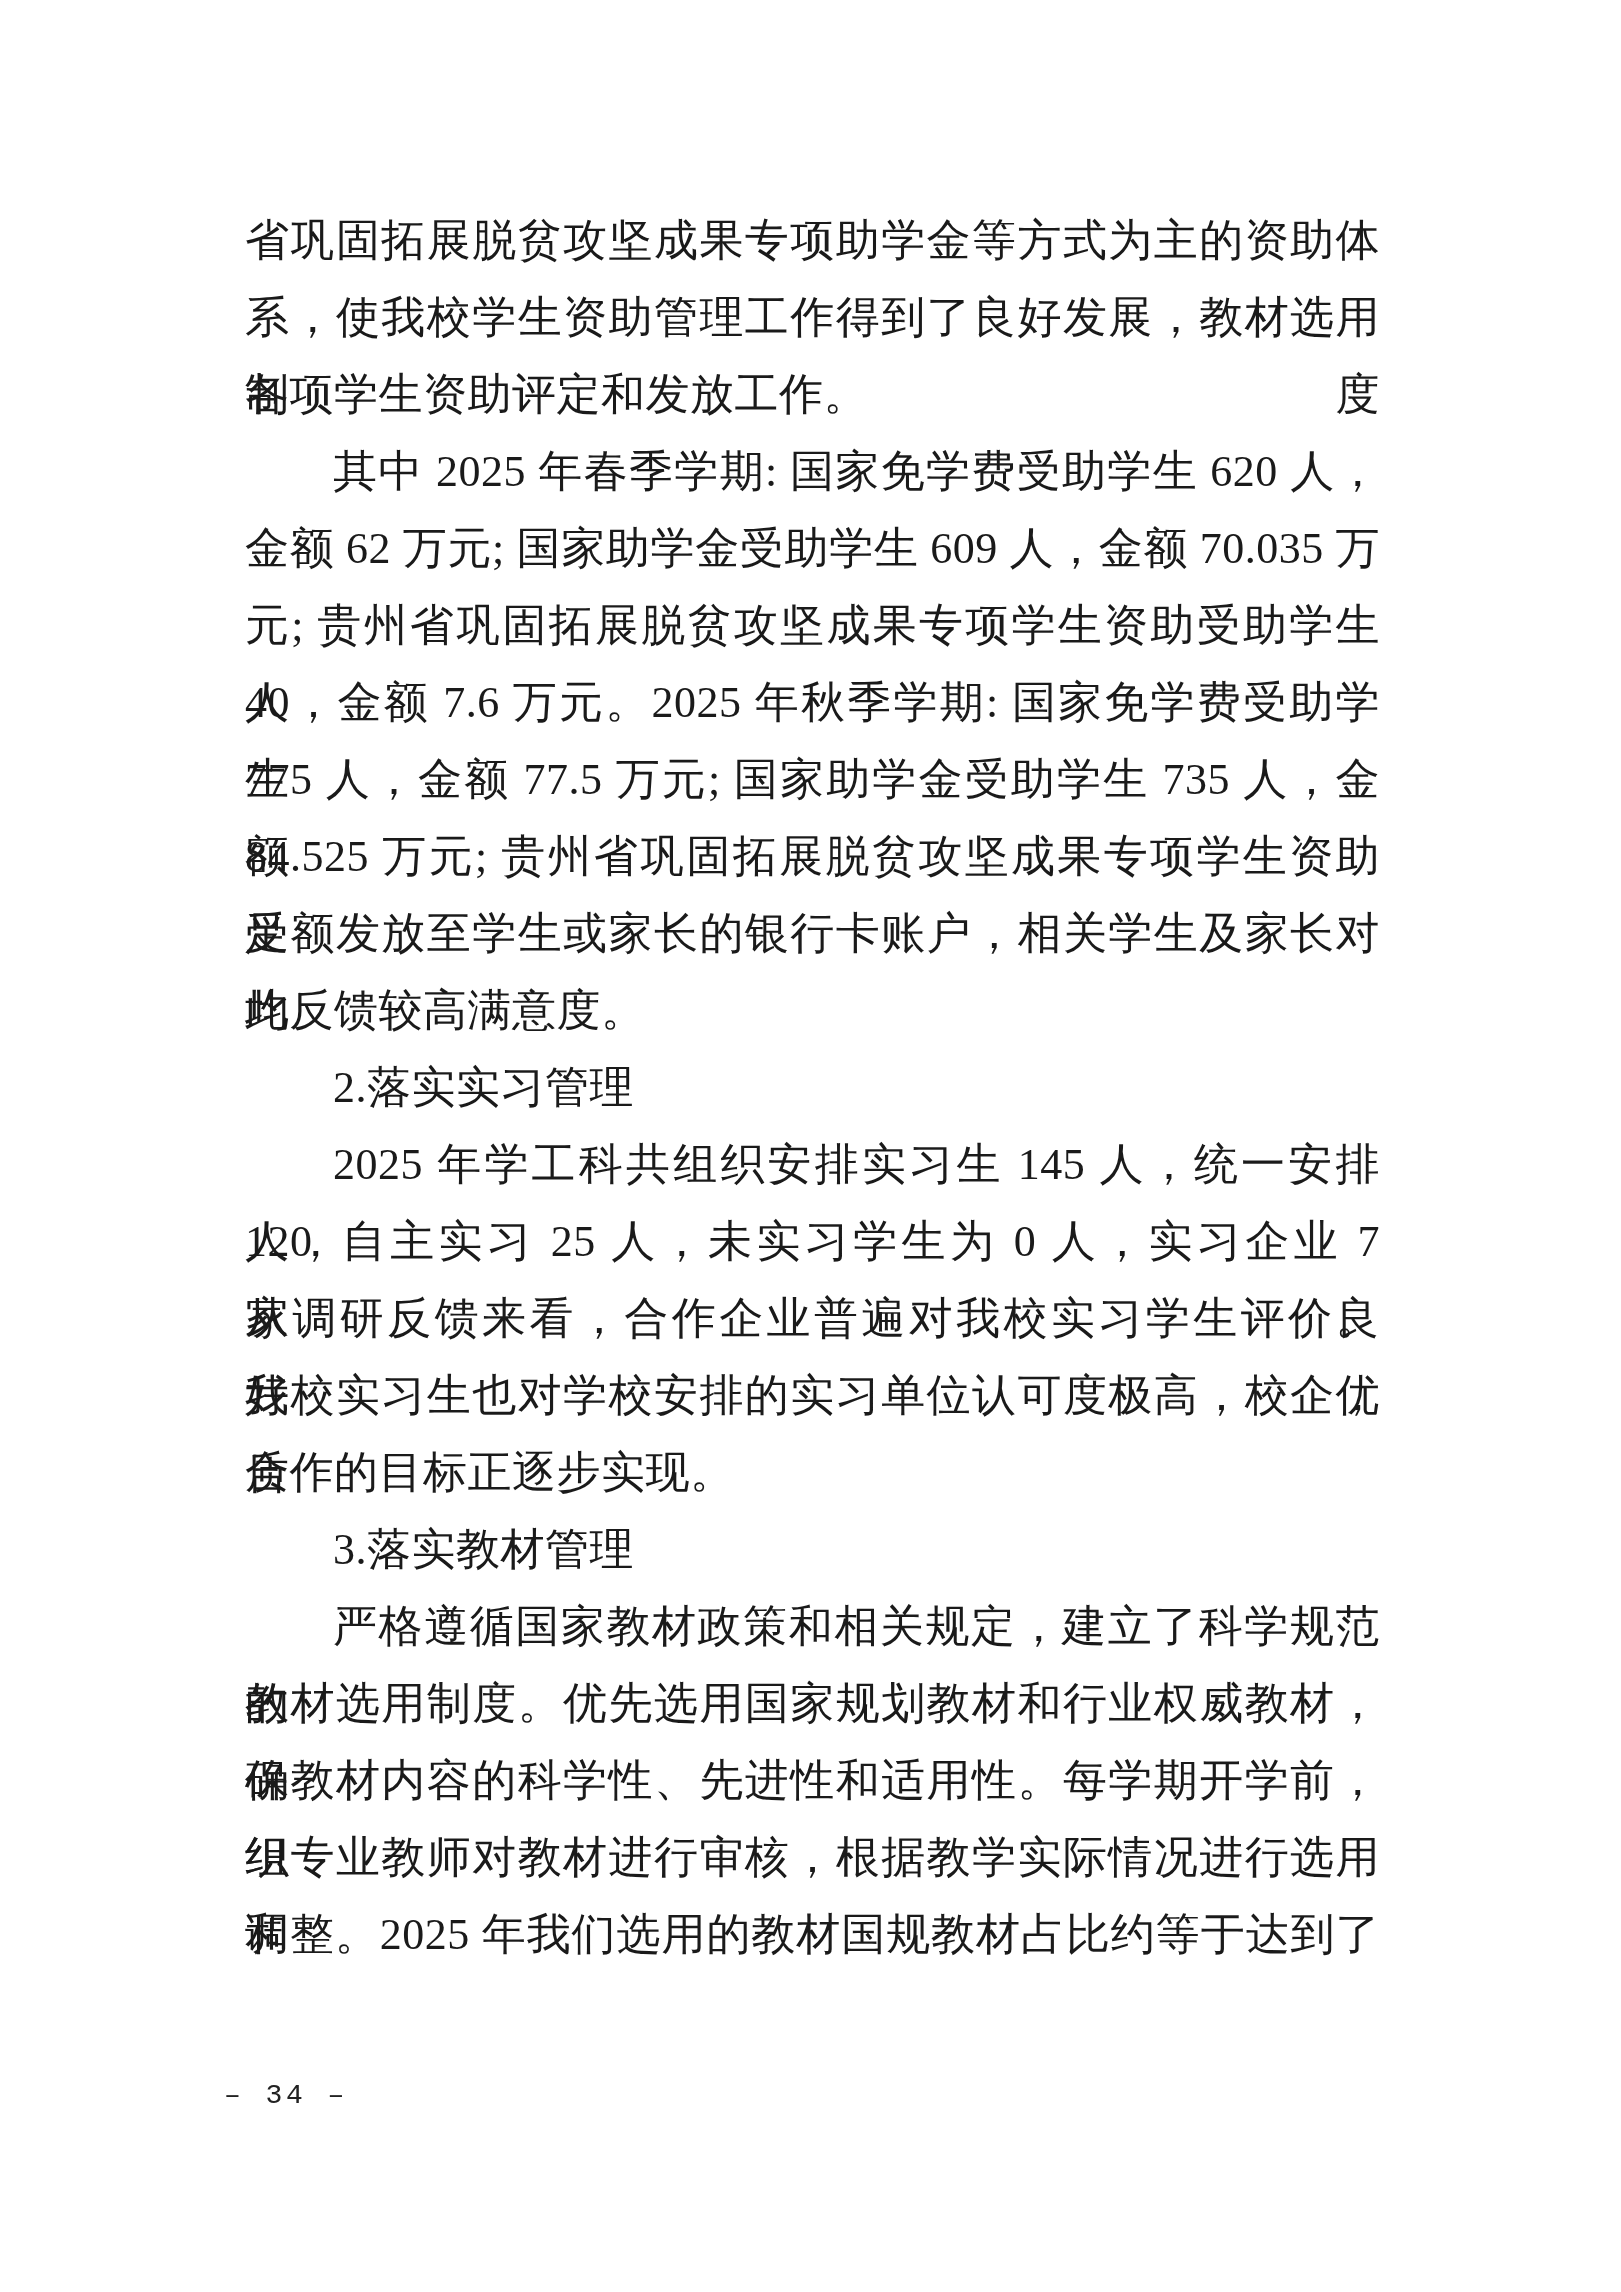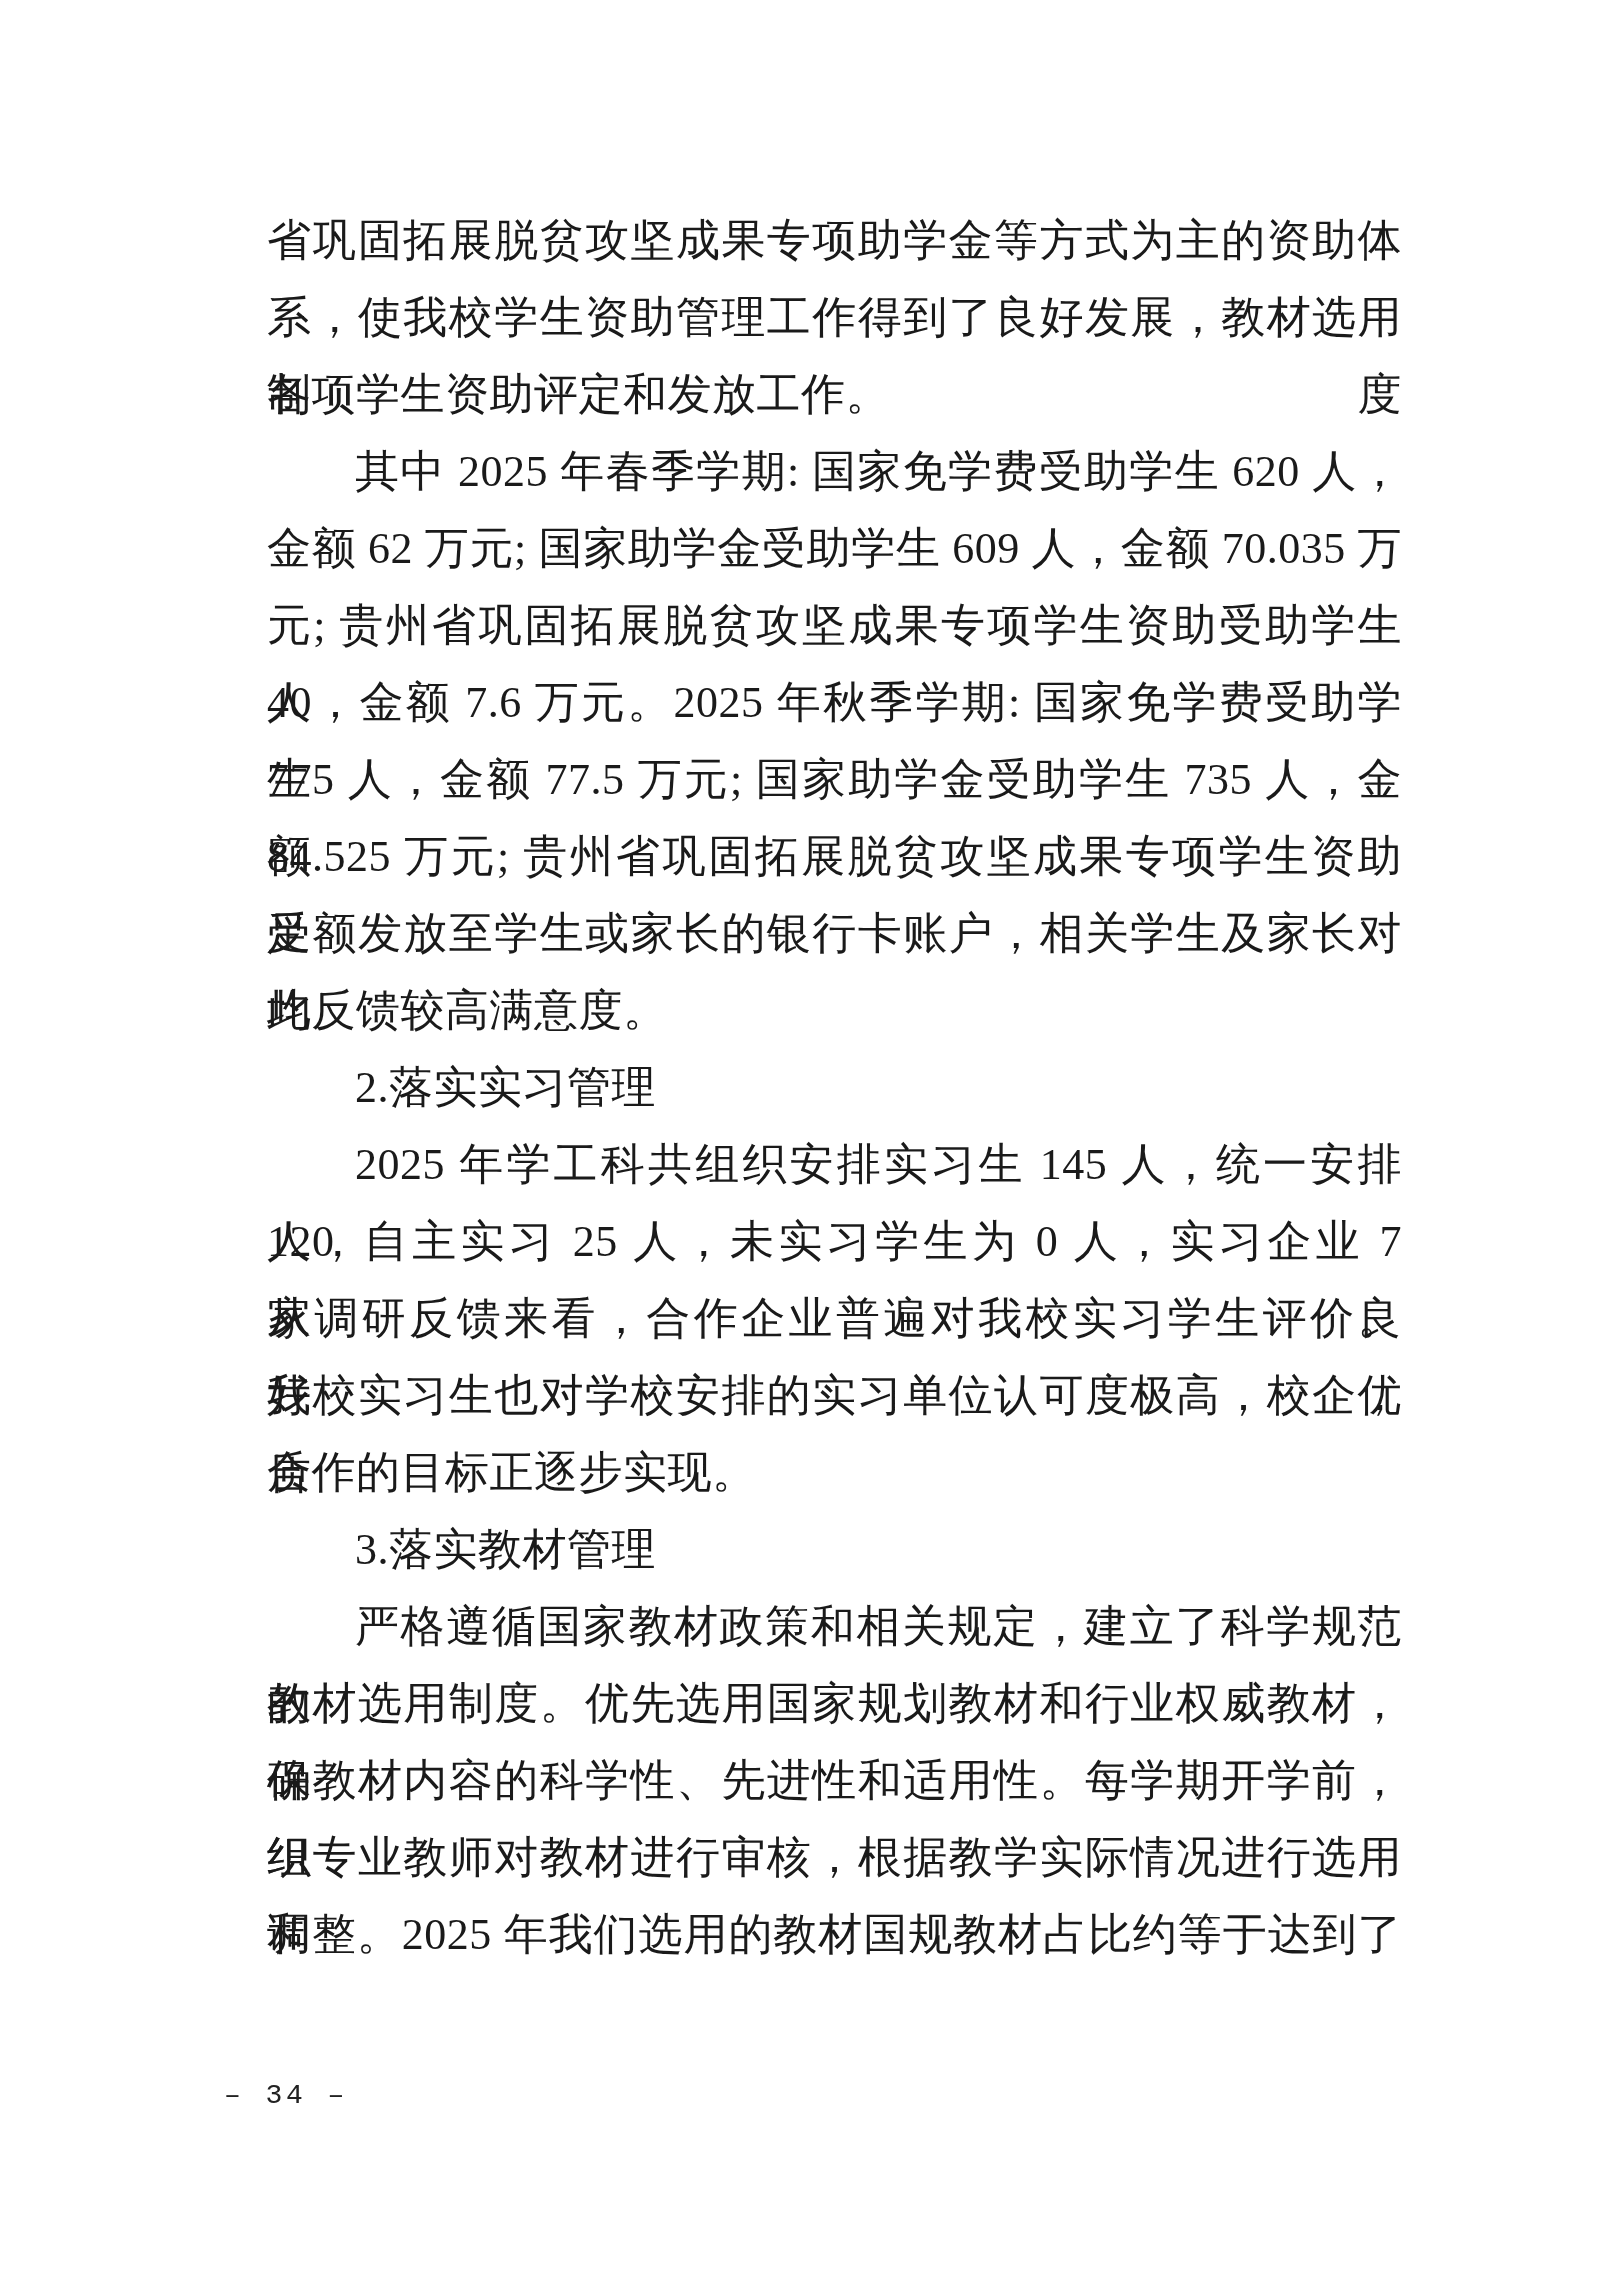--- a/index.html
+++ b/index.html
@@ -15,21 +15,20 @@
     background: #ffffff;
     color: #1a1a1a;
     font-family: "Liberation Serif", "DejaVu Serif", serif;
     overflow: hidden;
   }
   .textblock {
     position: absolute;
     left: 245px;
     top: 202px;
     width: 1135px;
-    margin-left: 22px;
   }
   .ln {
     height: 77px;
     line-height: 77px;
     font-size: 44px;
     letter-spacing: 0.5px;
     text-align: justify;
     text-align-last: justify;
     text-justify: inter-character;
     white-space: normal;

